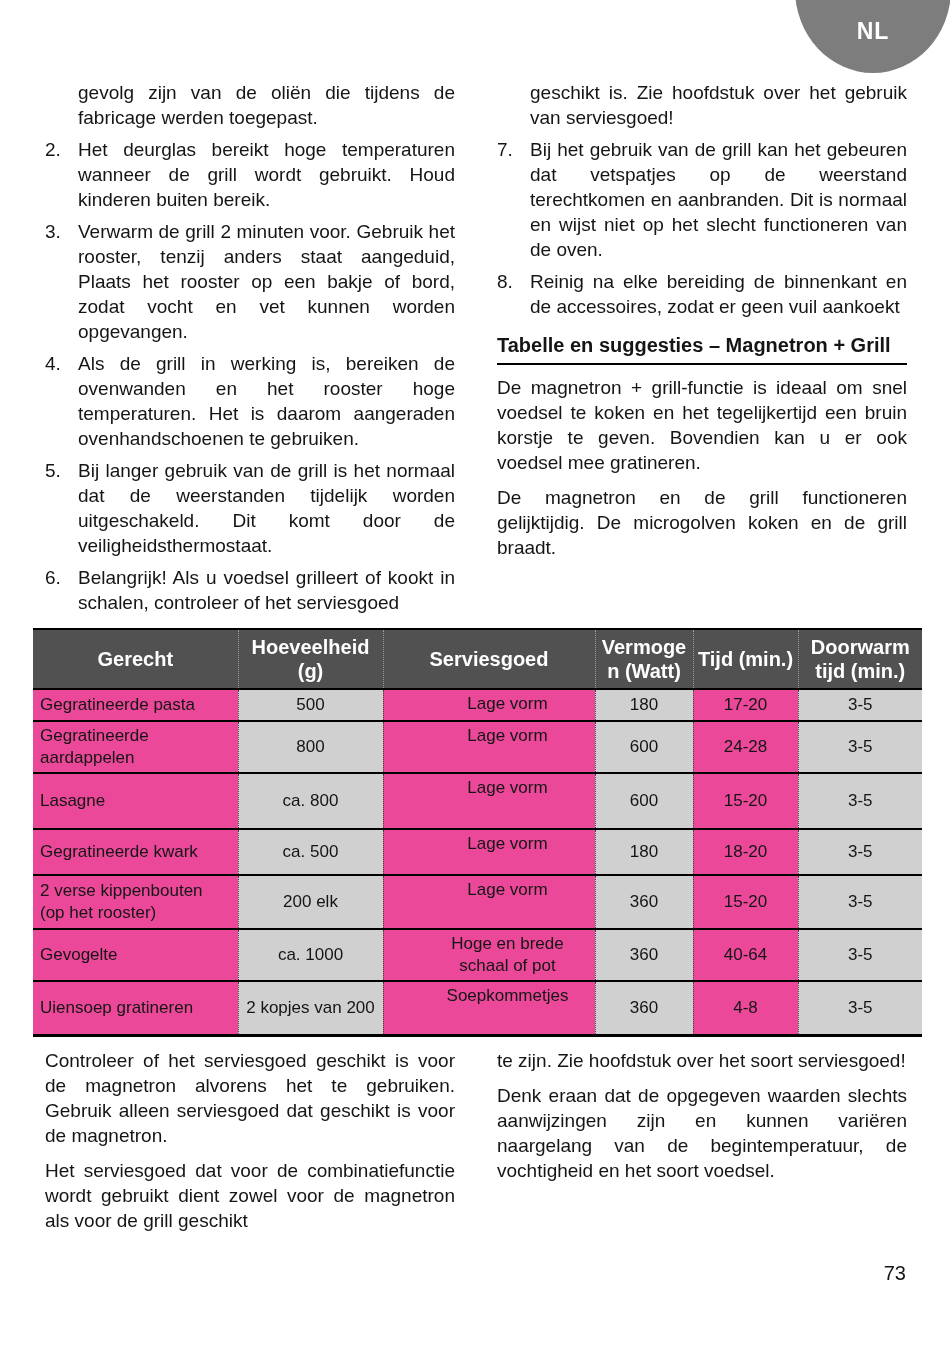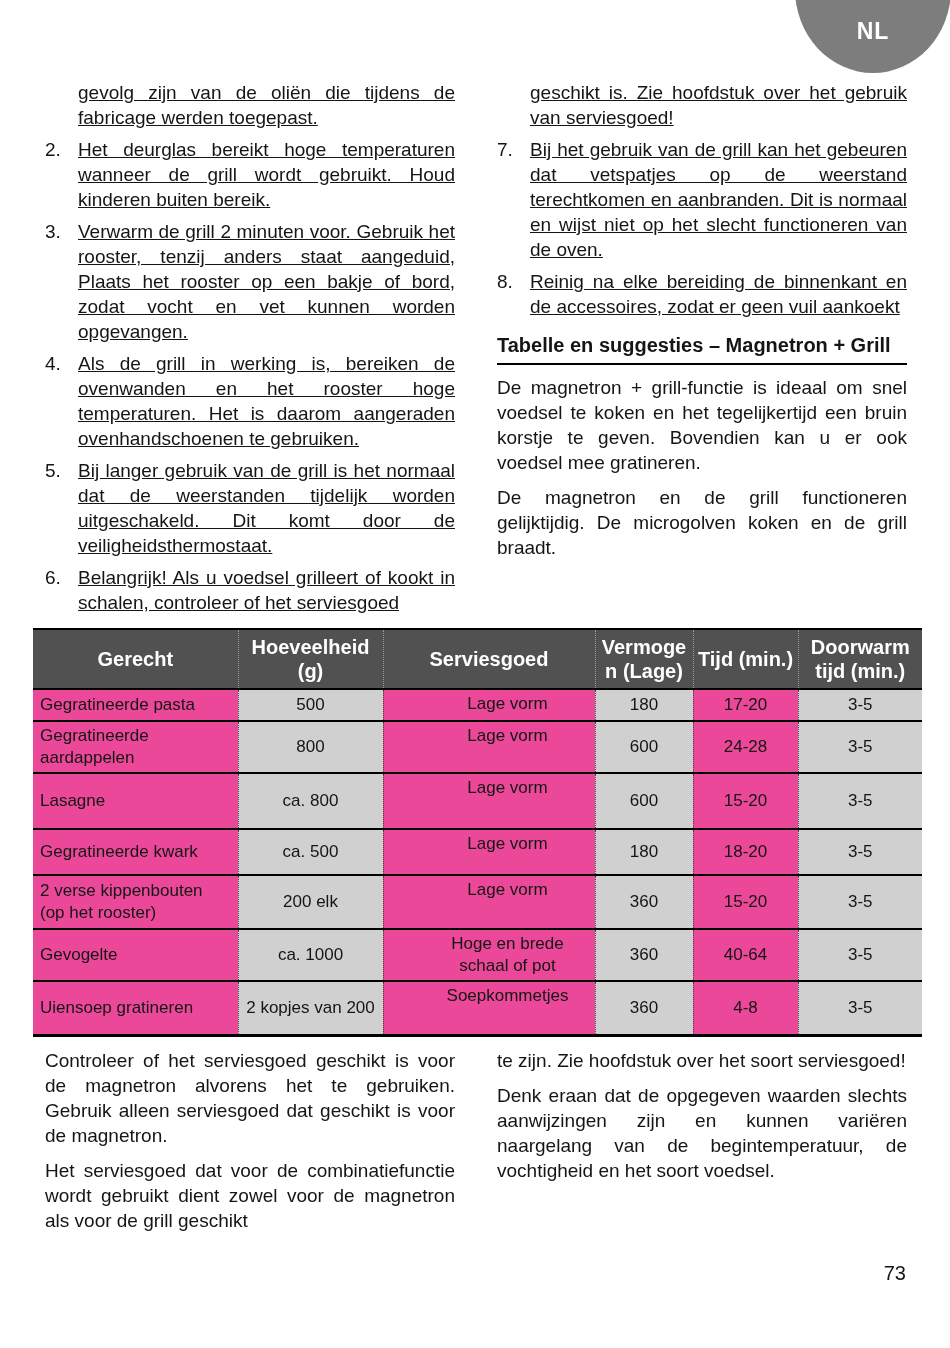--- a/index.html
+++ b/index.html
@@ -35,21 +35,21 @@
     letter-spacing: 1px;
   }
   .two-col {
     display: flex;
     gap: 42px;
     padding: 0 42px 0 45px;
   }
   .two-col .col { width: 410px; }
   .top-section { padding-top: 80px; height: 628px; }
   .body-text { font-size: 19px; line-height: 25px; text-align: justify; }
-  .list-item { position: relative; padding-left: 33px; margin-bottom: 7px; text-decoration: underline; }
+  .list-item { position: relative; padding-left: 33px; margin-bottom: 7px; }
   .list-item .num { position: absolute; left: 0; top: 0; }
   .para { margin-bottom: 10px; }
   .section-heading {
     font-size: 20px;
     font-weight: bold;
     border-bottom: 2px solid #000;
     padding-bottom: 5px;
     margin: 14px 0 10px 0;
     white-space: nowrap;
   }
@@ -183,21 +183,21 @@
         <th>
             <span>Hoeveelheid</span>
             <span>(g)</span>
           </th>
         <th>
             <span>Serviesgoed</span>
             <span></span>
           </th>
         <th>
             <span>Vermoge</span>
-            <span>n (Lage)</span>
+            <span>n (Watt)</span>
           </th>
         <th>
             <span>Tijd (min.)</span>
             <span></span>
           </th>
         <th>
             <span>Doorwarm</span>
             <span>tijd (min.)</span>
           </th>
       </tr>

